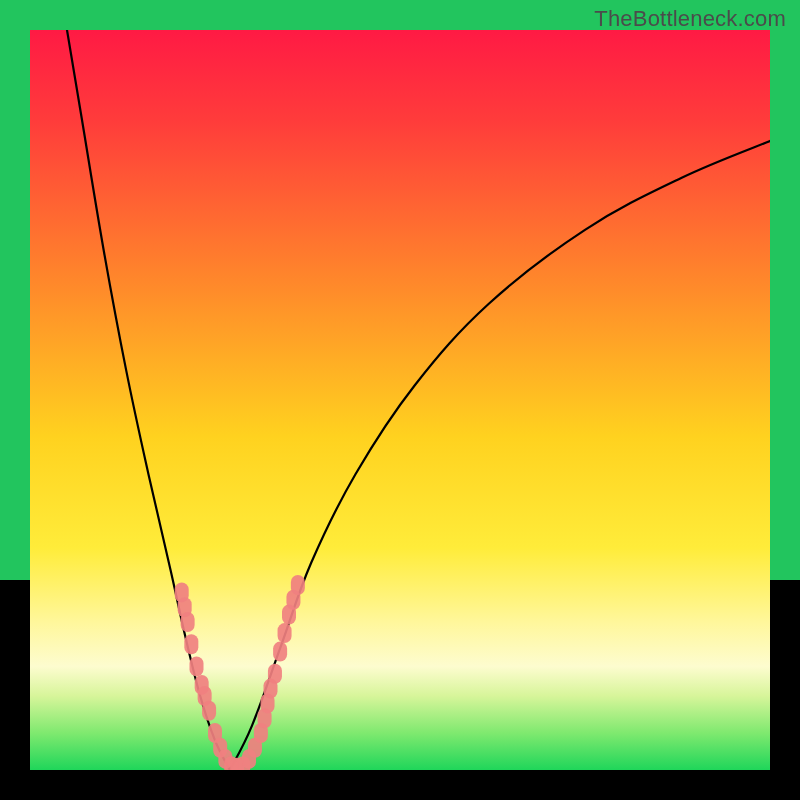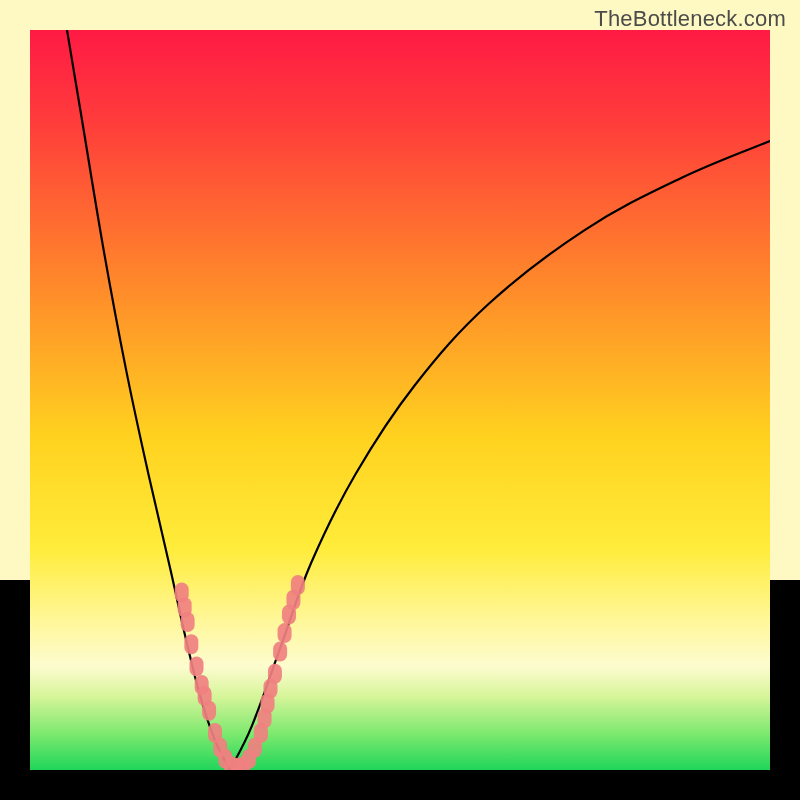--- a/index.html
+++ b/index.html
@@ -8,21 +8,21 @@
     width: 800px;
     height: 800px;
     overflow: hidden;
     background: #000;
     font-family: Arial, Helvetica, sans-serif;
   }
   .frame {
     position: absolute;
     left: 0; top: 0;
     width: 800px; height: 580px;
-    background: #fef9c3;
+    background: #22c55e;
   }
   .plot-area {
     position: absolute;
     left: 30px;
     top: 30px;
     width: 740px;
     height: 740px;
     overflow: hidden;
   }
   .gradient-bg {

